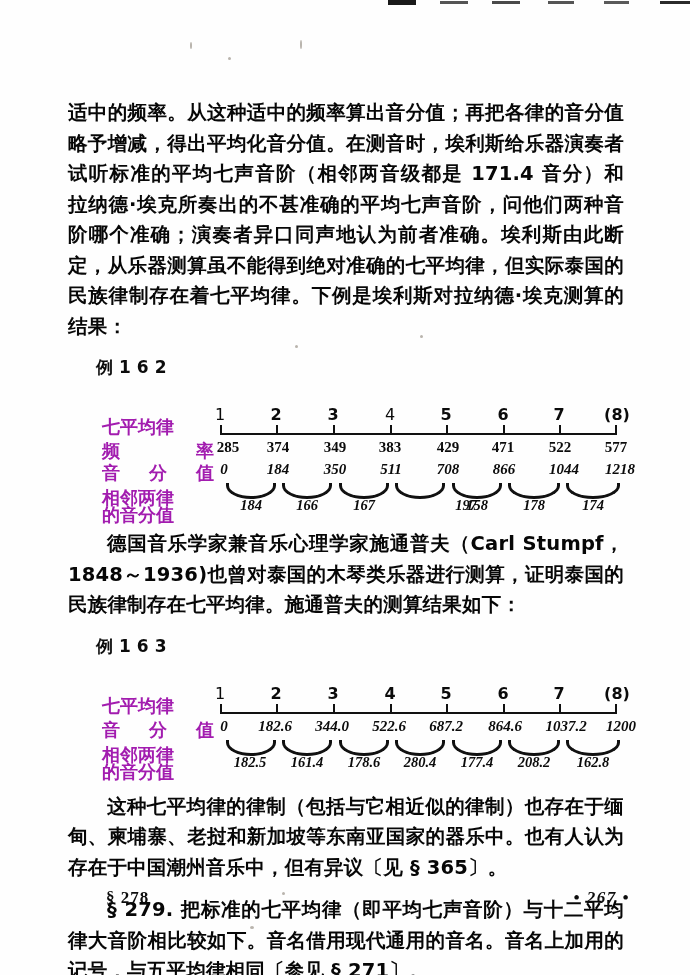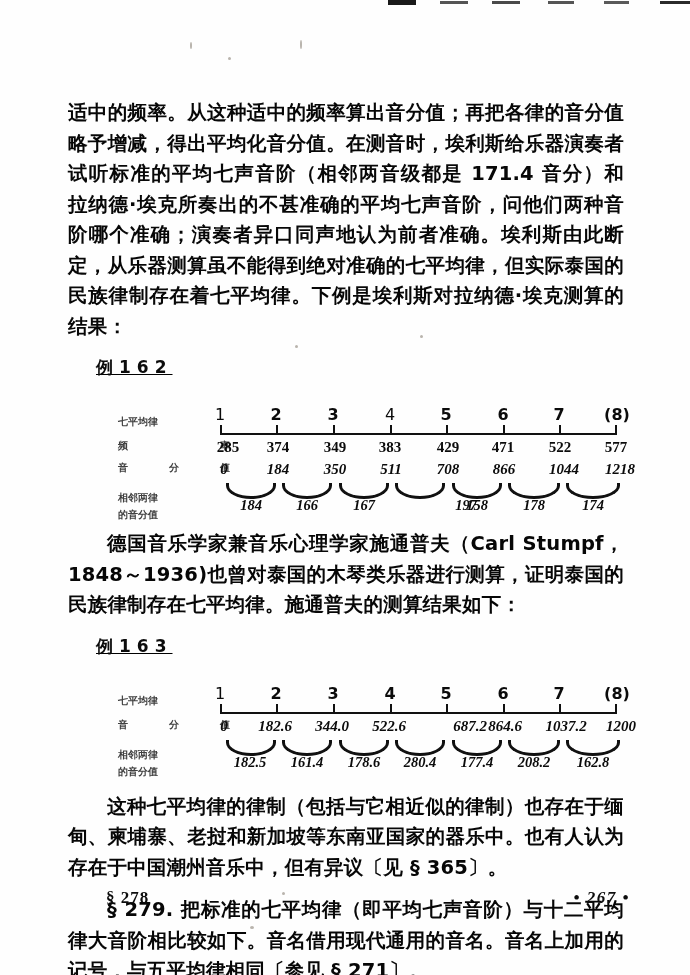--- a/index.html
+++ b/index.html
@@ -63,21 +63,20 @@
   }
   p.indent { text-indent: 2em; }
 
   .spacer-sm { height: 12px; }
   .spacer-md { height: 20px; }
 
   
   .example {
     position: relative;
     margin-top: 14px;
-    text-decoration: underline;
   }
   .ex-label {
     font-family: "DejaVu Sans", "Liberation Sans", sans-serif;
     font-weight: 700;
     font-size: 17px;
     color: #0b0b0b;
     margin-left: 28px;
     letter-spacing: 6px;
   }
 
@@ -85,26 +84,26 @@
     position: relative;
     margin-left: 34px;
     margin-top: 18px;
     width: 522px;
     height: 112px;
   }
   .fig.fig-163 { height: 104px; }
 
   .rowlab {
     position: absolute;
-    left: 16px;
+    left: 0;
     width: 112px;
     font-family: "DejaVu Sans", "Liberation Sans", sans-serif;
     font-weight: 700;
-    font-size: 10px;
-    color: #404040;
+    font-size: 18px;
+    color: #a21caf;
     white-space: nowrap;
   }
   .rowlab.spread {
     display: flex;
     justify-content: space-between;
   }
   .rowlab.l-degree { top: 18px; }
   .rowlab.l-freq   { top: 42px; }
   .rowlab.l-cent   { top: 64px; }
   .rowlab.l-adj    { top: 92px; line-height: 17px; }
@@ -388,21 +387,21 @@
           <div class="degnum" style="left:170px;">4</div>
           <div class="degnum" style="left:226px;">5</div>
           <div class="degnum" style="left:283px;">6</div>
           <div class="degnum" style="left:339px;">7</div>
           <div class="degnum" style="left:397px;">(8)</div>
 
           <div class="valnum cent" style="left:4px;">0</div>
           <div class="valnum cent" style="left:55px;">182.6</div>
           <div class="valnum cent" style="left:112px;">344.0</div>
           <div class="valnum cent" style="left:169px;">522.6</div>
-          <div class="valnum cent" style="left:226px;margin-left:24px;">687.2</div>
+          <div class="valnum cent" style="left:226px;">687.2</div>
           <div class="valnum cent" style="left:285px;">864.6</div>
           <div class="valnum cent" style="left:346px;">1037.2</div>
           <div class="valnum cent" style="left:401px;">1200</div>
 
           <div class="brace" style="left:6px;width:50px;"></div>
           <div class="brace" style="left:62px;width:50px;"></div>
           <div class="brace" style="left:119px;width:50px;"></div>
           <div class="brace" style="left:175px;width:50px;"></div>
           <div class="brace" style="left:232px;width:50px;"></div>
           <div class="brace" style="left:288px;width:52px;"></div>

